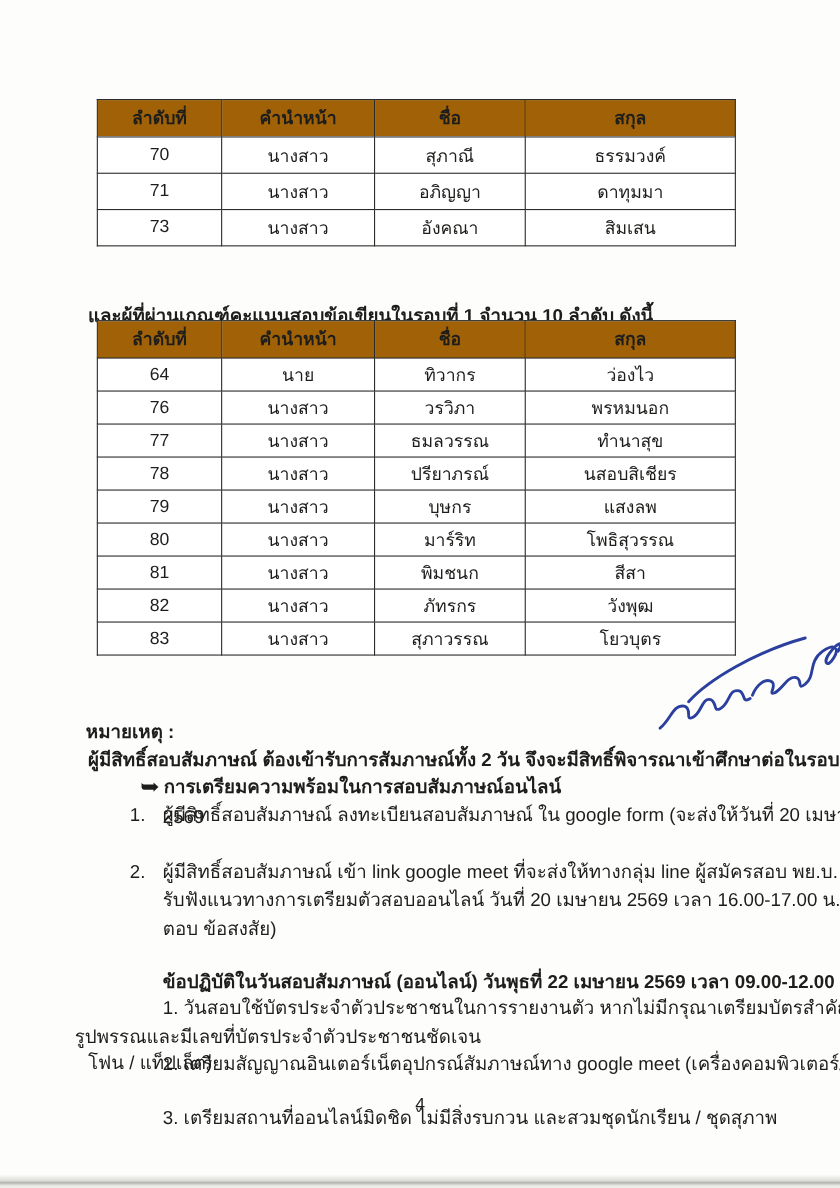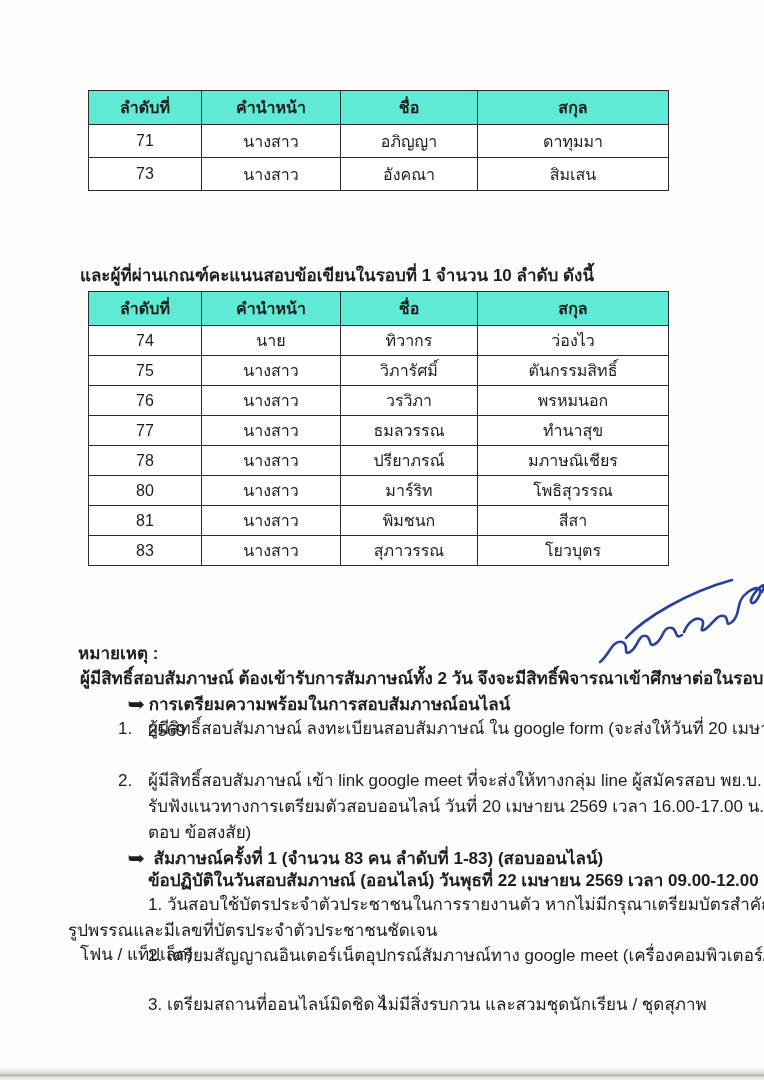--- a/index.html
+++ b/index.html
@@ -15,29 +15,29 @@
     position:absolute;border-collapse:collapse;table-layout:fixed;
     background:#fff;
   }
   table.doc th, table.doc td{
     border:1.6px solid #2b2b29;
     text-align:center;vertical-align:middle;
     font-size:16px;padding:0;
     overflow:hidden;white-space:nowrap;
   }
   table.doc th{
-    background:#5eead4;font-weight:bold;height:33px;font-size:16px;
+    background:#a16207;font-weight:bold;height:33px;font-size:16px;
   }
   #table1{left:88px;top:90px;width:580px;}
   #table1 td{height:32px;}
   #table2{left:88px;top:291px;width:580px;}
   #table2 td{height:29px;}
   col.c1{width:113px;} col.c2{width:139px;} col.c3{width:137px;} col.c4{width:191px;}
   
-  .line{position:absolute;font-size:17px;line-height:24px;white-space:nowrap;}
+  .line{position:absolute;font-size:17px;line-height:24px;white-space:nowrap;margin-top:12px;}
   .bold{font-weight:bold;text-align:right;}
   .u{text-underline-offset:3px;}
   .num{display:inline-block;width:30px;}
   .arrow{
     font-weight:bold;font-size:20px;display:inline-block;
     transform:scaleX(1.05);margin-right:4px;position:relative;top:1px;
   }
   .between{font-weight:bold;font-size:17px;}
   .pagenum{position:absolute;left:0;width:764px;text-align:center;top:996px;font-size:16px;}
   
@@ -65,20 +65,26 @@
     <thead>
         <tr>
           <th>ลำดับที่</th>
           <th>คำนำหน้า</th>
           <th>ชื่อ</th>
           <th>สกุล</th>
         </tr>
       </thead>
     <tbody>
         <tr>
+          <td>70</td>
+          <td>นางสาว</td>
+          <td>สุภาณี</td>
+          <td>ธรรมวงค์</td>
+        </tr>
+        <tr>
           <td>71</td>
           <td>นางสาว</td>
           <td>อภิญญา</td>
           <td>ดาทุมมา</td>
         </tr>
         <tr>
           <td>73</td>
           <td>นางสาว</td>
           <td>อังคณา</td>
           <td>สิมเสน</td>
@@ -98,60 +104,66 @@
     <thead>
         <tr>
           <th>ลำดับที่</th>
           <th>คำนำหน้า</th>
           <th>ชื่อ</th>
           <th>สกุล</th>
         </tr>
       </thead>
     <tbody>
         <tr>
-          <td>74</td>
+          <td>64</td>
           <td>นาย</td>
           <td>ทิวากร</td>
           <td>ว่องไว</td>
         </tr>
         <tr>
-          <td>75</td>
-          <td>นางสาว</td>
-          <td>วิภารัศมิ์</td>
-          <td>ตันกรรมสิทธิ์</td>
-        </tr>
-        <tr>
           <td>76</td>
           <td>นางสาว</td>
           <td>วรวิภา</td>
           <td>พรหมนอก</td>
         </tr>
         <tr>
           <td>77</td>
           <td>นางสาว</td>
           <td>ธมลวรรณ</td>
           <td>ทำนาสุข</td>
         </tr>
         <tr>
           <td>78</td>
           <td>นางสาว</td>
           <td>ปรียาภรณ์</td>
-          <td>มภาษณิเชียร</td>
+          <td>นสอบสิเชียร</td>
+        </tr>
+        <tr>
+          <td>79</td>
+          <td>นางสาว</td>
+          <td>บุษกร</td>
+          <td>แสงลพ</td>
         </tr>
         <tr>
           <td>80</td>
           <td>นางสาว</td>
           <td>มาร์ริท</td>
           <td>โพธิสุวรรณ</td>
         </tr>
         <tr>
           <td>81</td>
           <td>นางสาว</td>
           <td>พิมชนก</td>
           <td>สีสา</td>
+        </tr>
+        <tr>
+          <td>82</td>
+          <td>นางสาว</td>
+          <td>ภัทรกร</td>
+          <td>วังพุฒ</td>
         </tr>
         <tr>
           <td>83</td>
           <td>นางสาว</td>
           <td>สุภาวรรณ</td>
           <td>โยวบุตร</td>
         </tr>
       </tbody>
   </table>
 
@@ -177,23 +189,20 @@
     <span class="num">1.</span><span>ผู้มีสิทธิ์สอบสัมภาษณ์ ลงทะเบียนสอบสัมภาษณ์ ใน google form (จะส่งให้วันที่ 20 เมษายน</span>
   </div>
   <div class="line" style="left:148px;top:719px">2569</div>
 
   <div class="line" style="left:118px;top:769px">
     <span class="num">2.</span><span>ผู้มีสิทธิ์สอบสัมภาษณ์ เข้า link google meet ที่จะส่งให้ทางกลุ่ม line ผู้สมัครสอบ พย.บ. เพื่อ</span>
   </div>
   <div class="line" style="left:148px;top:795px">รับฟังแนวทางการเตรียมตัวสอบออนไลน์ วันที่ 20 เมษายน 2569  เวลา 16.00-17.00 น.  (ถาม-</div>
   <div class="line" style="left:148px;top:821px">ตอบ ข้อสงสัย)</div>
 
-  <div class="line bold" style="left:128px;top:845px">
-    <span class="arrow">➥</span> <span>สัมภาษณ์ครั้งที่ 1  (จำนวน 83 คน ลำดับที่ 1-83) (สอบออนไลน์)</span>
-  </div>
   <div class="line bold" style="left:148px;top:869px">ข้อปฏิบัติในวันสอบสัมภาษณ์ (ออนไลน์) วันพุธที่ 22 เมษายน 2569 เวลา 09.00-12.00 น.</div>
 
   <div class="line" style="left:148px;top:893px">1. วันสอบใช้บัตรประจำตัวประชาชนในการรายงานตัว หากไม่มีกรุณาเตรียมบัตรสำคัญที่แสดง</div>
   <div class="line" style="left:68px;top:919px">รูปพรรณและมีเลขที่บัตรประจำตัวประชาชนชัดเจน</div>
   <div class="line" style="left:148px;top:944px">2. เตรียมสัญญาณอินเตอร์เน็ตอุปกรณ์สัมภาษณ์ทาง google meet (เครื่องคอมพิวเตอร์/ สมาร์ท</div>
   <div class="line" style="left:80px;top:943px">โฟน / แท็ปเล็ต)</div>
   <div class="line" style="left:148px;top:993px; top:993px">3. เตรียมสถานที่ออนไลน์มิดชิด ไม่มีสิ่งรบกวน และสวมชุดนักเรียน / ชุดสุภาพ</div>
 
   <div class="pagenum">4</div>
 

